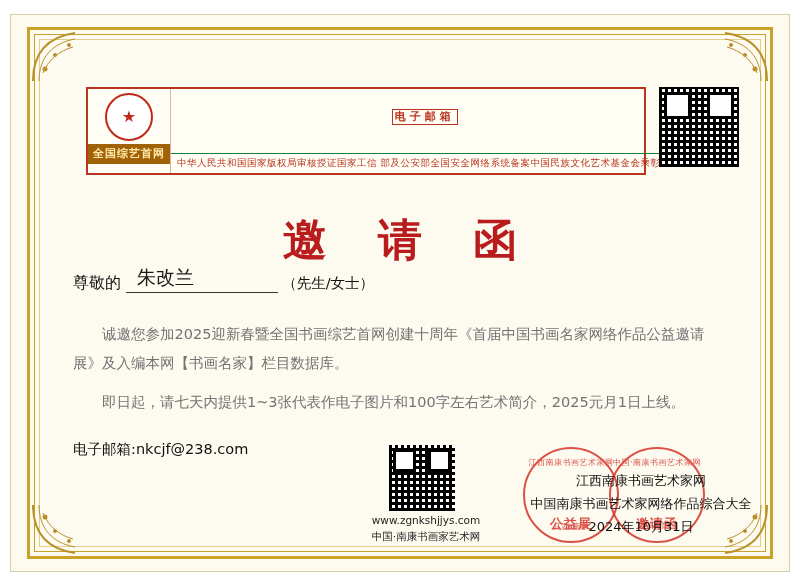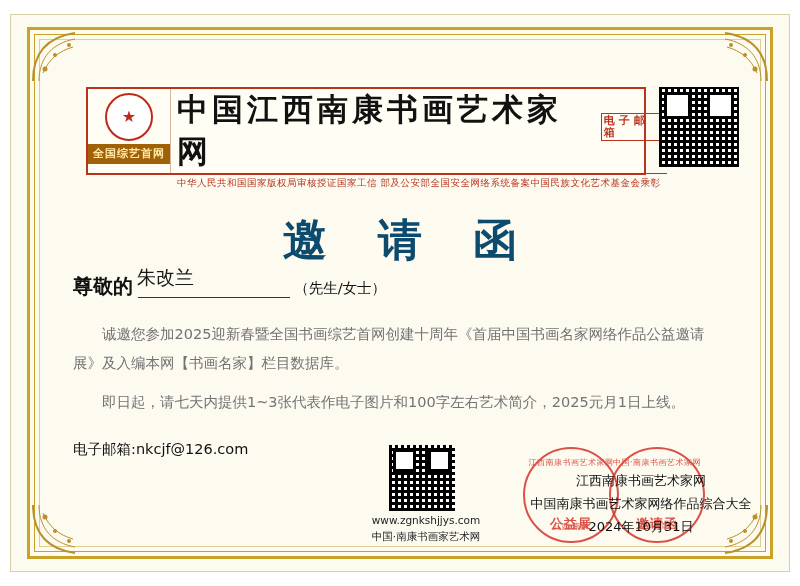--- a/index.html
+++ b/index.html
@@ -199,35 +199,35 @@
   .main-title {
     position: absolute;
     left: 0;
     right: 0;
     top: 196px;
     text-align: center;
     font-family: "DejaVu Serif", serif;
     font-size: 44px;
     font-weight: bold;
     letter-spacing: 18px;
-    color: #0c4a6e;
+    color: #b91c1c;
     text-indent: 18px;
   }
 
   
   .salutation {
     position: absolute;
     left: 62px;
     top: 258px;
     width: 640px;
     font-size: 14.5px;
     color: #111;
     font-family: "DejaVu Sans", sans-serif;
   }
-  .salutation .lead { font-size: 20px; font-weight: bold; }
+  .salutation .lead { font-size: 16px; }
   .name-slot {
     display: inline-block;
     min-width: 140px;
     border-bottom: 1px solid #333;
     text-align: center;
     padding: 0 6px 1px;
     position: relative;
   }
   .name-handwritten {
     position: absolute;
@@ -372,21 +372,20 @@
 
     <div class="header">
       <div class="header-badge">
         <div class="seal-circle">
           <span class="seal-star">★</span>
         </div>
         <div class="badge-bar">全国综艺首网</div>
       </div>
       <div class="header-main">
         <div class="header-title">
-          <span>中国江西南康书画艺术家网</span>
           <span class="stamp">电子邮箱</span>
         </div>
         <div class="header-sub">
           <span>中华人民共和国国家版权局审核授证</span>
           <span>国家工信 部及公安部全国安全网络系统备案</span>
           <span>中国民族文化艺术基金会乘彰</span>
         </div>
       </div>
     </div>
 
@@ -399,21 +398,21 @@
       <span class="name-slot">&nbsp;</span>
       <span>（先生/女士）</span>
     </div>
     <div class="name-handwritten">朱改兰</div>
 
     <div class="body-text">
       <p class="indent">诚邀您参加2025迎新春暨全国书画综艺首网创建十周年《首届中国书画名家网络作品公益邀请展》及入编本网【书画名家】栏目数据库。</p>
       <p class="indent">即日起，请七天内提供1~3张代表作电子图片和100字左右艺术简介，2025元月1日上线。</p>
     </div>
 
-    <div class="email-line">电子邮箱:nkcjf@126.com</div>
+    <div class="email-line">电子邮箱:nkcjf@238.com</div>
 
     <div class="qr foot qr-foot"></div>
     <div class="site-lines">
       <div>www.zgnkshjjys.com</div>
       <div>中国·南康书画家艺术网</div>
     </div>
 
     <div class="stamp-round stamp-1">
       <div class="arc-top">江西南康书画艺术家网</div>
       <div class="core">公益展</div>

